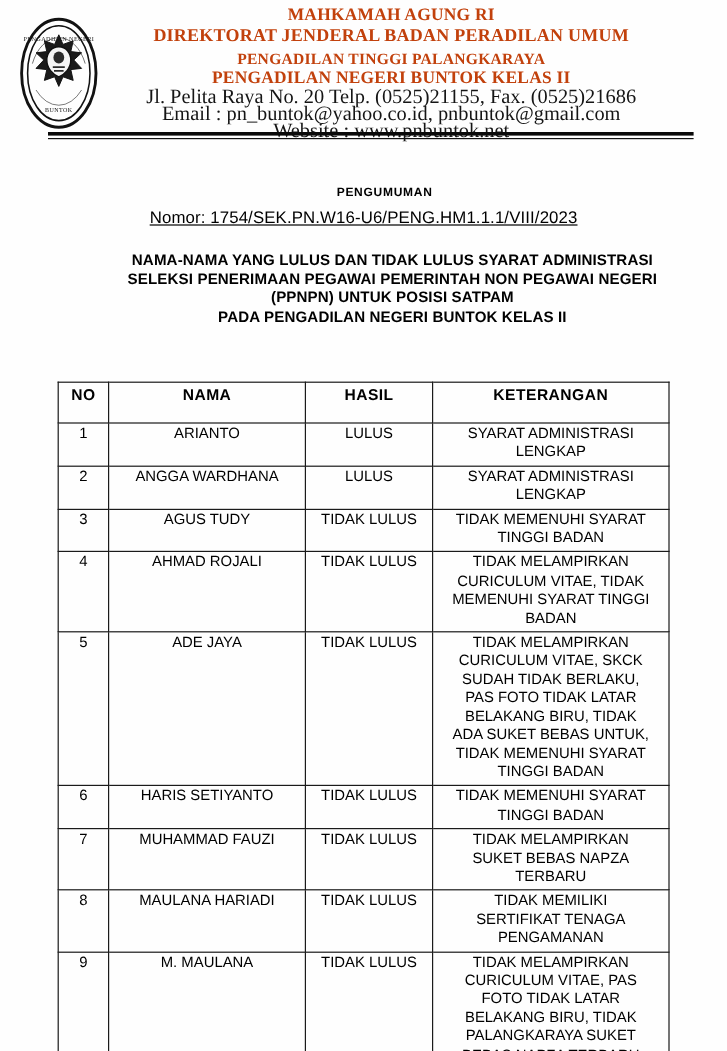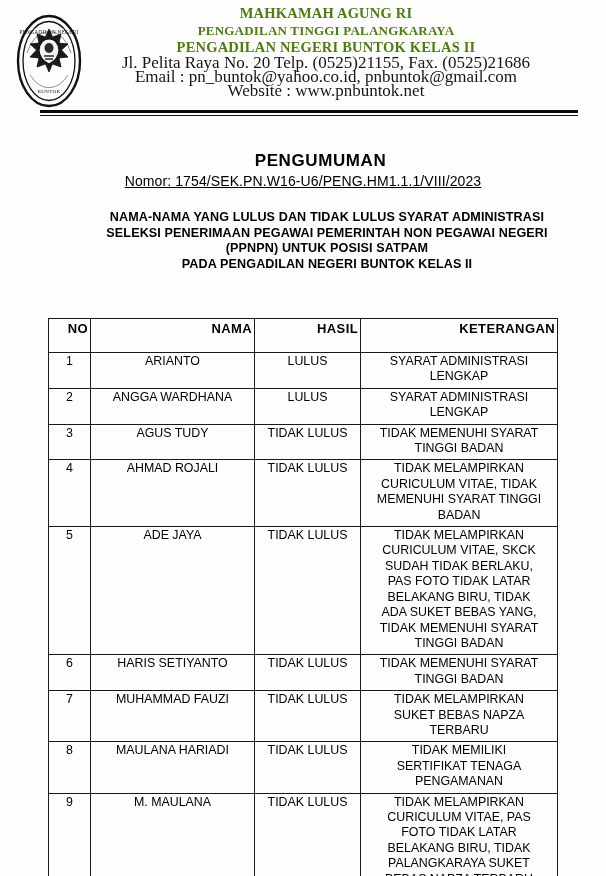--- a/index.html
+++ b/index.html
@@ -39,21 +39,21 @@
   .seal svg { display: block; }
 
   .lh-text {
     text-align: center;
     padding-left: 56px;
     padding-right: 10px;
   }
   .lh-line1, .lh-line2, .lh-line3, .lh-line4 {
     font-family: "Liberation Serif", serif;
     font-weight: bold;
-    color: #4d7c0f;
+    color: #c2410c;
     letter-spacing: 0.2px;
     white-space: nowrap;
   }
   .lh-line1 { font-size: 14.5px; line-height: 17px; }
   .lh-line2 { font-size: 15px; line-height: 17.5px; }
   .lh-line3 { font-size: 13px; line-height: 17px; }
   .lh-line4 { font-size: 14.5px; line-height: 17px; }
   .lh-contact {
     font-family: Liberation Serif, serif;
     font-size: 17px;
@@ -80,21 +80,21 @@
     width: 100%;
     margin-top: 2px;
   }
 
   
   .announce {
     text-align: center;
     margin-top: 40px;
   }
   .announce-word {
-    font-size: 17px;
+    font-size: 10px;
     font-weight: bold;
     letter-spacing: 0.6px;
     line-height: 18px;
     padding-left: 35px;
   }
   .announce-number {
     font-size: 14px;
     line-height: 22px;
     letter-spacing: 0.1px;
     text-decoration: underline;
@@ -126,21 +126,21 @@
   }
   table.results th,
   table.results td {
     border: 1px solid #1a1a1a;
     vertical-align: top;
     padding: 1px 2px 3px 2px;
   }
   table.results th {
     font-size: 13px;
     font-weight: bold;
-    text-align: right;
+    text-align: center;
     letter-spacing: 0.4px;
     padding-top: 2px;
     padding-bottom: 16px;
   }
   table.results td {
     font-size: 12.4px;
     line-height: 15.4px;
     text-align: center;
   }
   col.c-no    { width: 42px; }
@@ -169,20 +169,21 @@
         <path d="M30 43 L40 43 M31 46 L39 46" stroke="#2a2a2a" stroke-width="1.4"></path>
         <path d="M13 40 A24 36 0 0 1 57 40" fill="none" stroke="#1a1a1a" stroke-width="0.6" opacity="0.85"></path>
         <text x="35" y="21" font-family="Liberation Serif, serif" font-size="5.2" fill="#141414" text-anchor="middle" letter-spacing="0.3">PENGADILAN NEGERI</text>
         <text x="35" y="80" font-family="Liberation Serif, serif" font-size="5" fill="#141414" text-anchor="middle" letter-spacing="0.4">BUNTOK</text>
         <path d="M16 62 A26 40 0 0 0 54 62" fill="none" stroke="#1a1a1a" stroke-width="0.6" opacity="0.8"></path>
       </svg>
     </div>
 
     <div class="lh-text">
       <div class="lh-line1">MAHKAMAH AGUNG RI</div>
+      <div class="lh-line2">DIREKTORAT JENDERAL BADAN PERADILAN UMUM</div>
       <div class="lh-line3">PENGADILAN TINGGI PALANGKARAYA</div>
       <div class="lh-line4">PENGADILAN NEGERI BUNTOK KELAS II</div>
       <div class="lh-contact">Jl. Pelita Raya No. 20 Telp. (0525)21155, Fax. (0525)21686</div>
       <div class="lh-contact">Email : pn_buntok@yahoo.co.id, pnbuntok@gmail.com</div>
       <div class="lh-contact">Website : www.pnbuntok.net</div>
     </div>
 
     <div class="rule-wrap">
       <div class="rule-thick"></div>
       <div class="rule-thin"></div>
@@ -259,21 +260,21 @@
           <tr>
             <td class="cell-no">5</td>
             <td class="cell-nama">ADE JAYA</td>
             <td class="cell-hasil">TIDAK LULUS</td>
             <td class="cell-ket">
               <span class="ket-line">TIDAK MELAMPIRKAN</span>
               <span class="ket-line">CURICULUM VITAE, SKCK</span>
               <span class="ket-line">SUDAH TIDAK BERLAKU,</span>
               <span class="ket-line">PAS FOTO TIDAK LATAR</span>
               <span class="ket-line">BELAKANG BIRU, TIDAK</span>
-              <span class="ket-line">ADA SUKET BEBAS YANG,</span>
+              <span class="ket-line">ADA SUKET BEBAS UNTUK,</span>
               <span class="ket-line">TIDAK MEMENUHI SYARAT</span>
               <span class="ket-line">TINGGI BADAN</span>
             </td>
           </tr>
           <tr>
             <td class="cell-no">6</td>
             <td class="cell-nama">HARIS SETIYANTO</td>
             <td class="cell-hasil">TIDAK LULUS</td>
             <td class="cell-ket">
               <span class="ket-line">TIDAK MEMENUHI SYARAT</span>

